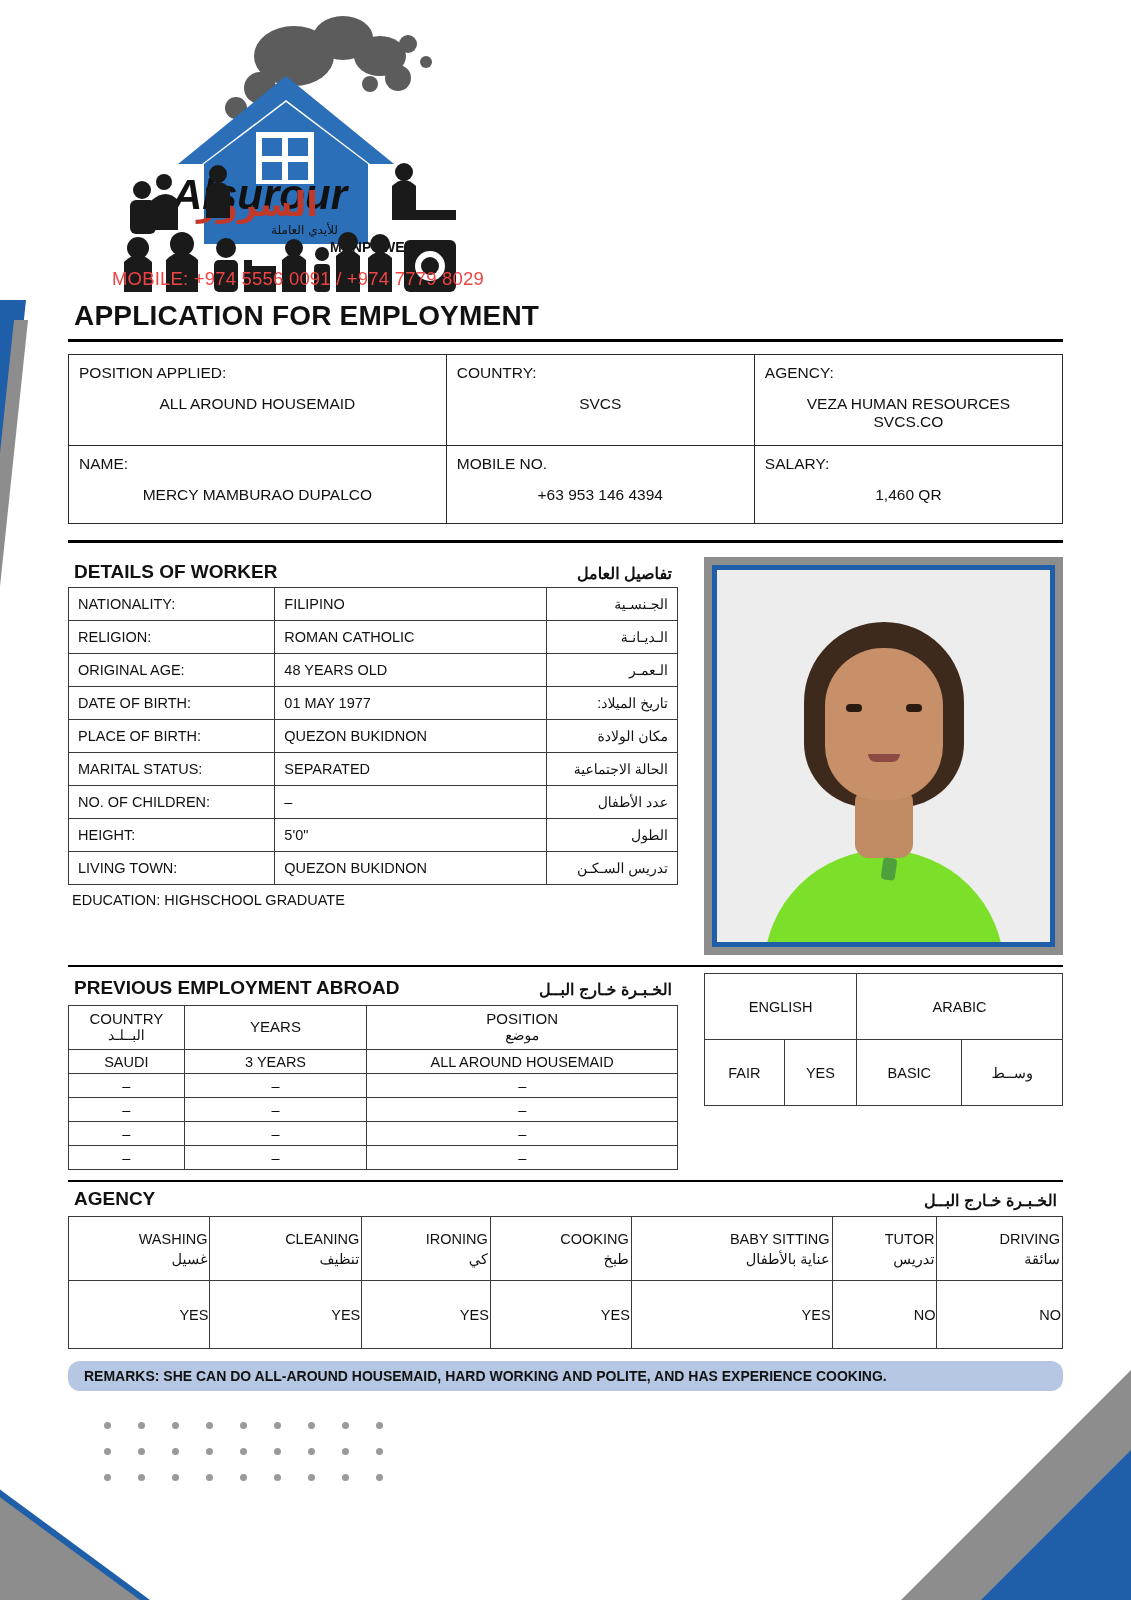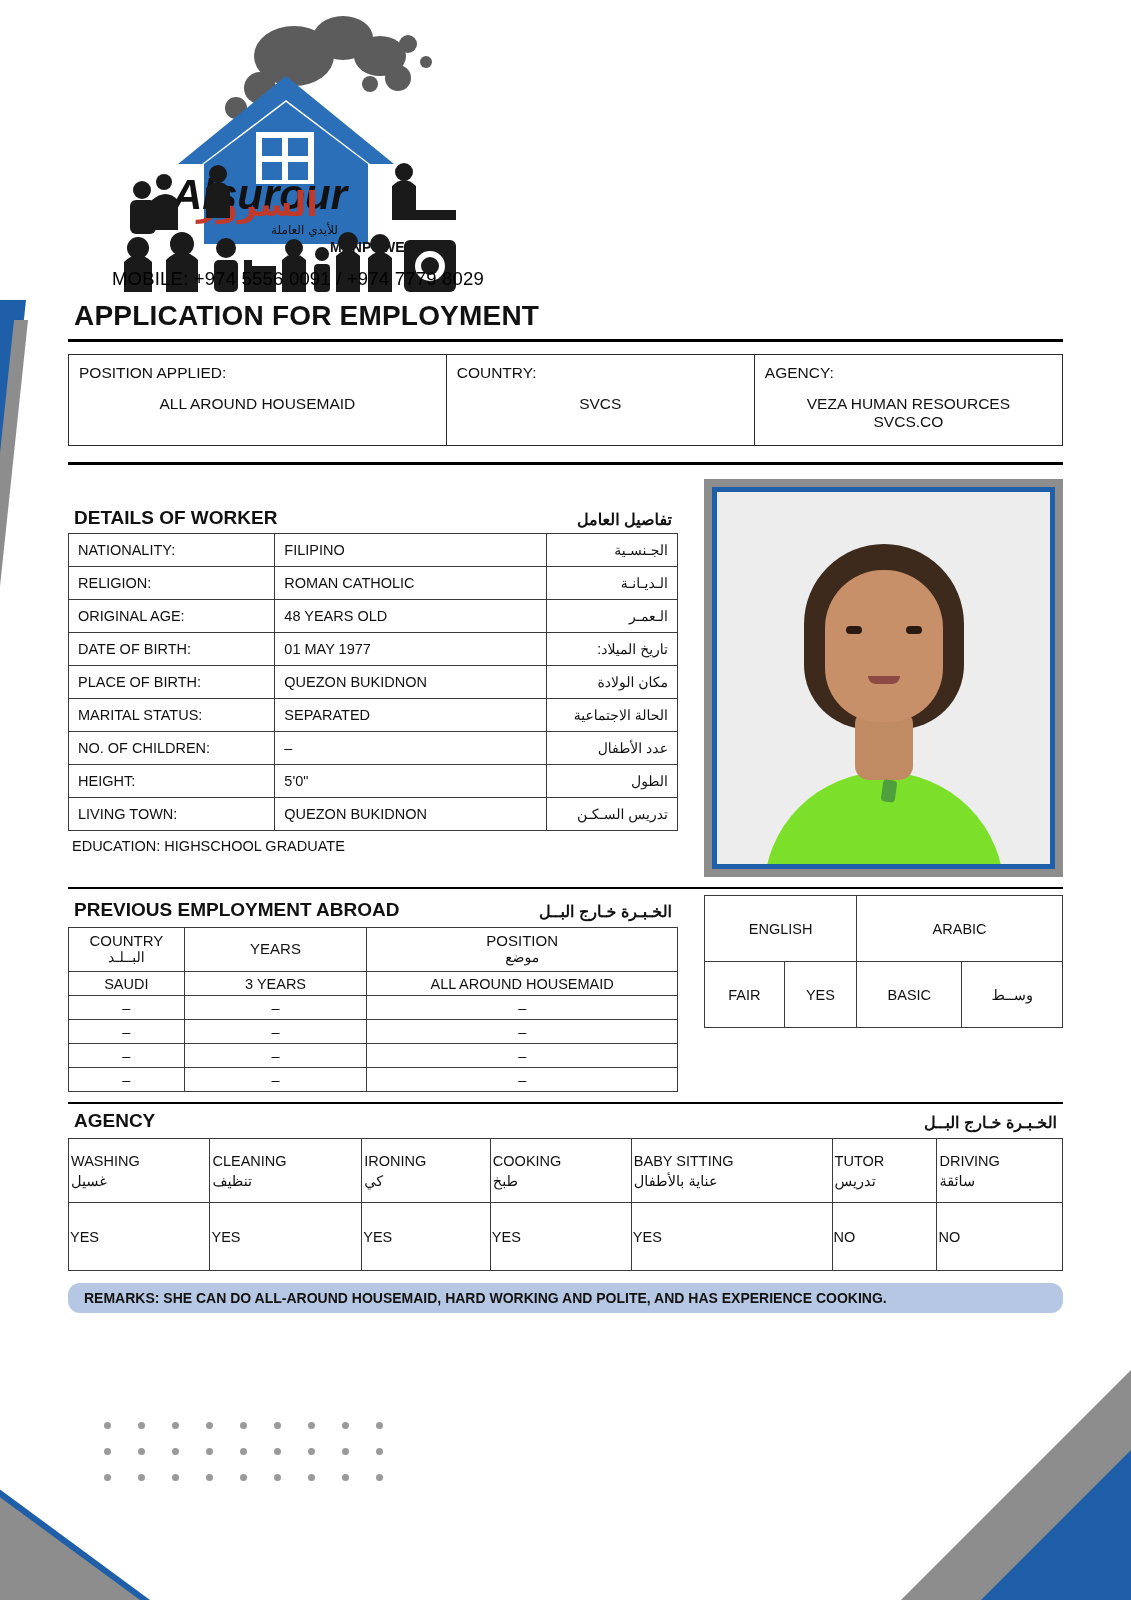--- a/index.html
+++ b/index.html
@@ -46,21 +46,21 @@
     background:#9a9a9a;
   }
 
   .page { position:relative; z-index:3; padding:0 68px; }
 
   
   .logo-wrap{ position:relative; height:300px; }
   .logo{ position:absolute; left:40px; top:4px; width:360px; height:290px; }
   .mobile-line{
     position:absolute; left:44px; top:268px;
-    font-size:18.5px; letter-spacing:.2px; color:#000000;
+    font-size:18.5px; letter-spacing:.2px; color:#ef4444;
   }
 
   h1.title{
     font-size:28px; font-weight:bold; margin:0 0 7px 6px; letter-spacing:.2px;
   }
   .rule{ height:3px; background:#000; margin:0 0 12px 0; }
   .rule.thin{ height:2px; }
 
   
   table{ border-collapse:collapse; width:100%; }
@@ -72,21 +72,21 @@
   .val{ font-size:15.5px; text-align:center; margin-top:13px; }
 
   
   .sec-head{
     display:flex; align-items:flex-end; justify-content:space-between;
     margin:6px 6px 4px 6px;
   }
   .sec-head h2{ font-size:19px; font-weight:bold; margin:0; }
   .sec-head .ar{ font-size:16px; font-weight:bold; direction:rtl; }
 
-  .details-row{ display:flex; gap:26px; align-items:center; }
+  .details-row{ display:flex; gap:26px; align-items:flex-start; }
   .details-left{ flex:0 0 610px; }
   .dt td{ border:1px solid #3a3a3a; font-size:14.5px; padding:7px 9px; height:33px; }
   .dt td.k{ width:205px; }
   .dt td.v{ width:270px; }
   .dt td.a{ width:130px; text-align:right; direction:rtl; font-size:14px; }
   .edu{ font-size:14.5px; padding:7px 2px 0 4px; }
 
   .photo-frame{
     flex:1 1 auto; margin-top:2px;
     background:#8d8d8d; padding:8px; width:288px; height:398px;
@@ -132,21 +132,21 @@
   .pe td, .pe th{ border:1px solid #3a3a3a; font-size:14.5px; text-align:center; }
   .pe th{ font-weight:normal; padding:4px 2px 6px; }
   .pe th .en{ font-size:15px; display:block; }
   .pe th .ar{ font-size:14px; display:block; direction:rtl; }
   .pe td{ height:24px; padding:2px; }
 
   .lang-table{ flex:1 1 auto; margin-top:2px; }
   .lang-table td{ border:1px solid #3a3a3a; text-align:center; font-size:14.5px; height:66px; }
 
   
-  .sk td{ border:1px solid #3a3a3a; text-align:left; font-size:14.5px; }
+  .sk td{ border:1px solid #3a3a3a; text-align:right; font-size:14.5px; }
   .sk .head{ height:64px; padding:6px 2px; }
   .sk .head .en{ display:block; }
   .sk .head .ar{ display:block; direction:rtl; margin-top:4px; }
   .sk .ans{ height:68px; }
 
   .remarks{
     margin-top:12px; background:#b6c7e3; border-radius:12px;
     padding:7px 16px; font-size:14px; font-weight:bold; color:#111;
   }
 </style>
@@ -268,20 +268,34 @@
       <td style="width:31%">
         <div class="lbl">COUNTRY:</div>
         <div class="val">SVCS</div>
       </td>
       <td style="width:31%">
         <div class="lbl">AGENCY:</div>
         <div class="val">VEZA HUMAN RESOURCES</div>
         <div class="val" style="margin-top:0">SVCS.CO</div>
       </td>
     </tr>
+    <tr>
+      <td>
+        <div class="lbl">NAME:</div>
+        <div class="val">MERCY MAMBURAO DUPALCO</div>
+      </td>
+      <td>
+        <div class="lbl">MOBILE NO.</div>
+        <div class="val">+63 953 146 4394</div>
+      </td>
+      <td>
+        <div class="lbl">SALARY:</div>
+        <div class="val">1,460 QR</div>
+      </td>
+    </tr>
   </tbody>
     </table>
 
   <div class="rule" style="margin-top:16px"></div>
 
   <div class="details-row">
     <div class="details-left">
       <div class="sec-head">
         <h2>DETAILS OF WORKER</h2>
         <div class="ar">تفاصيل العامل</div>

